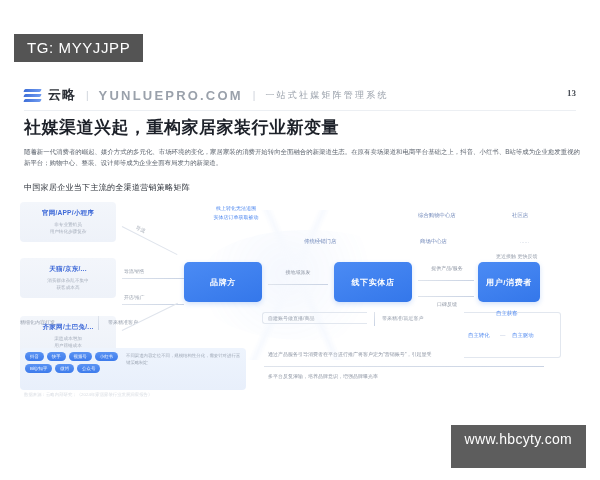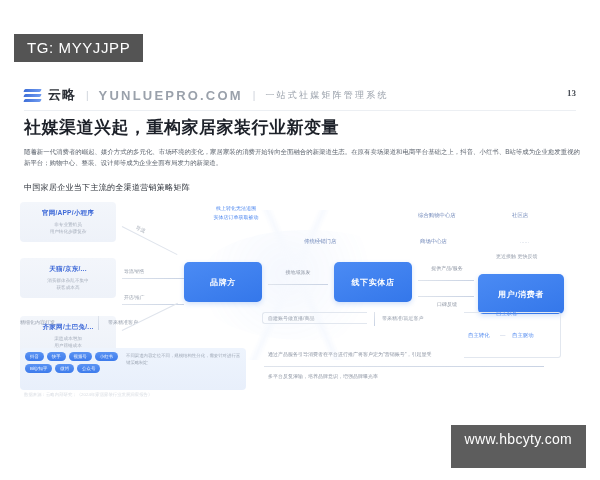--- a/index.html
+++ b/index.html
@@ -102,21 +102,21 @@
   
   .bbox{
     position:absolute;border-radius:5px;
     background:linear-gradient(160deg,#4b8bf4,#3477ea);
     color:#fff;font-size:8px;font-weight:bold;letter-spacing:.6px;
     display:flex;align-items:center;justify-content:center;
     box-shadow:0 2px 5px rgba(52,119,234,.22);
   }
   #bb-brand{left:172px;top:62px;width:78px;height:40px;text-align:center;}
   #bb-store{left:322px;top:62px;width:78px;height:40px;}
-  #bb-user{left:466px;top:74px;width:86px;height:40px;}
+  #bb-user{left:466px;top:62px;width:62px;height:40px;}
 
   
   .note-blue{position:absolute;font-size:5px;color:#4b86ef;line-height:1.7;text-align:center;white-space:nowrap;}
   .note-grey{position:absolute;font-size:5px;color:#9aa2af;line-height:1.7;white-space:nowrap;}
   .note-grey-c{position:absolute;font-size:5px;color:#8d95a3;line-height:1.7;text-align:center;white-space:nowrap;}
 
   
   .stype{position:absolute;font-size:5.4px;color:#6e86b8;white-space:nowrap;}
 
   

